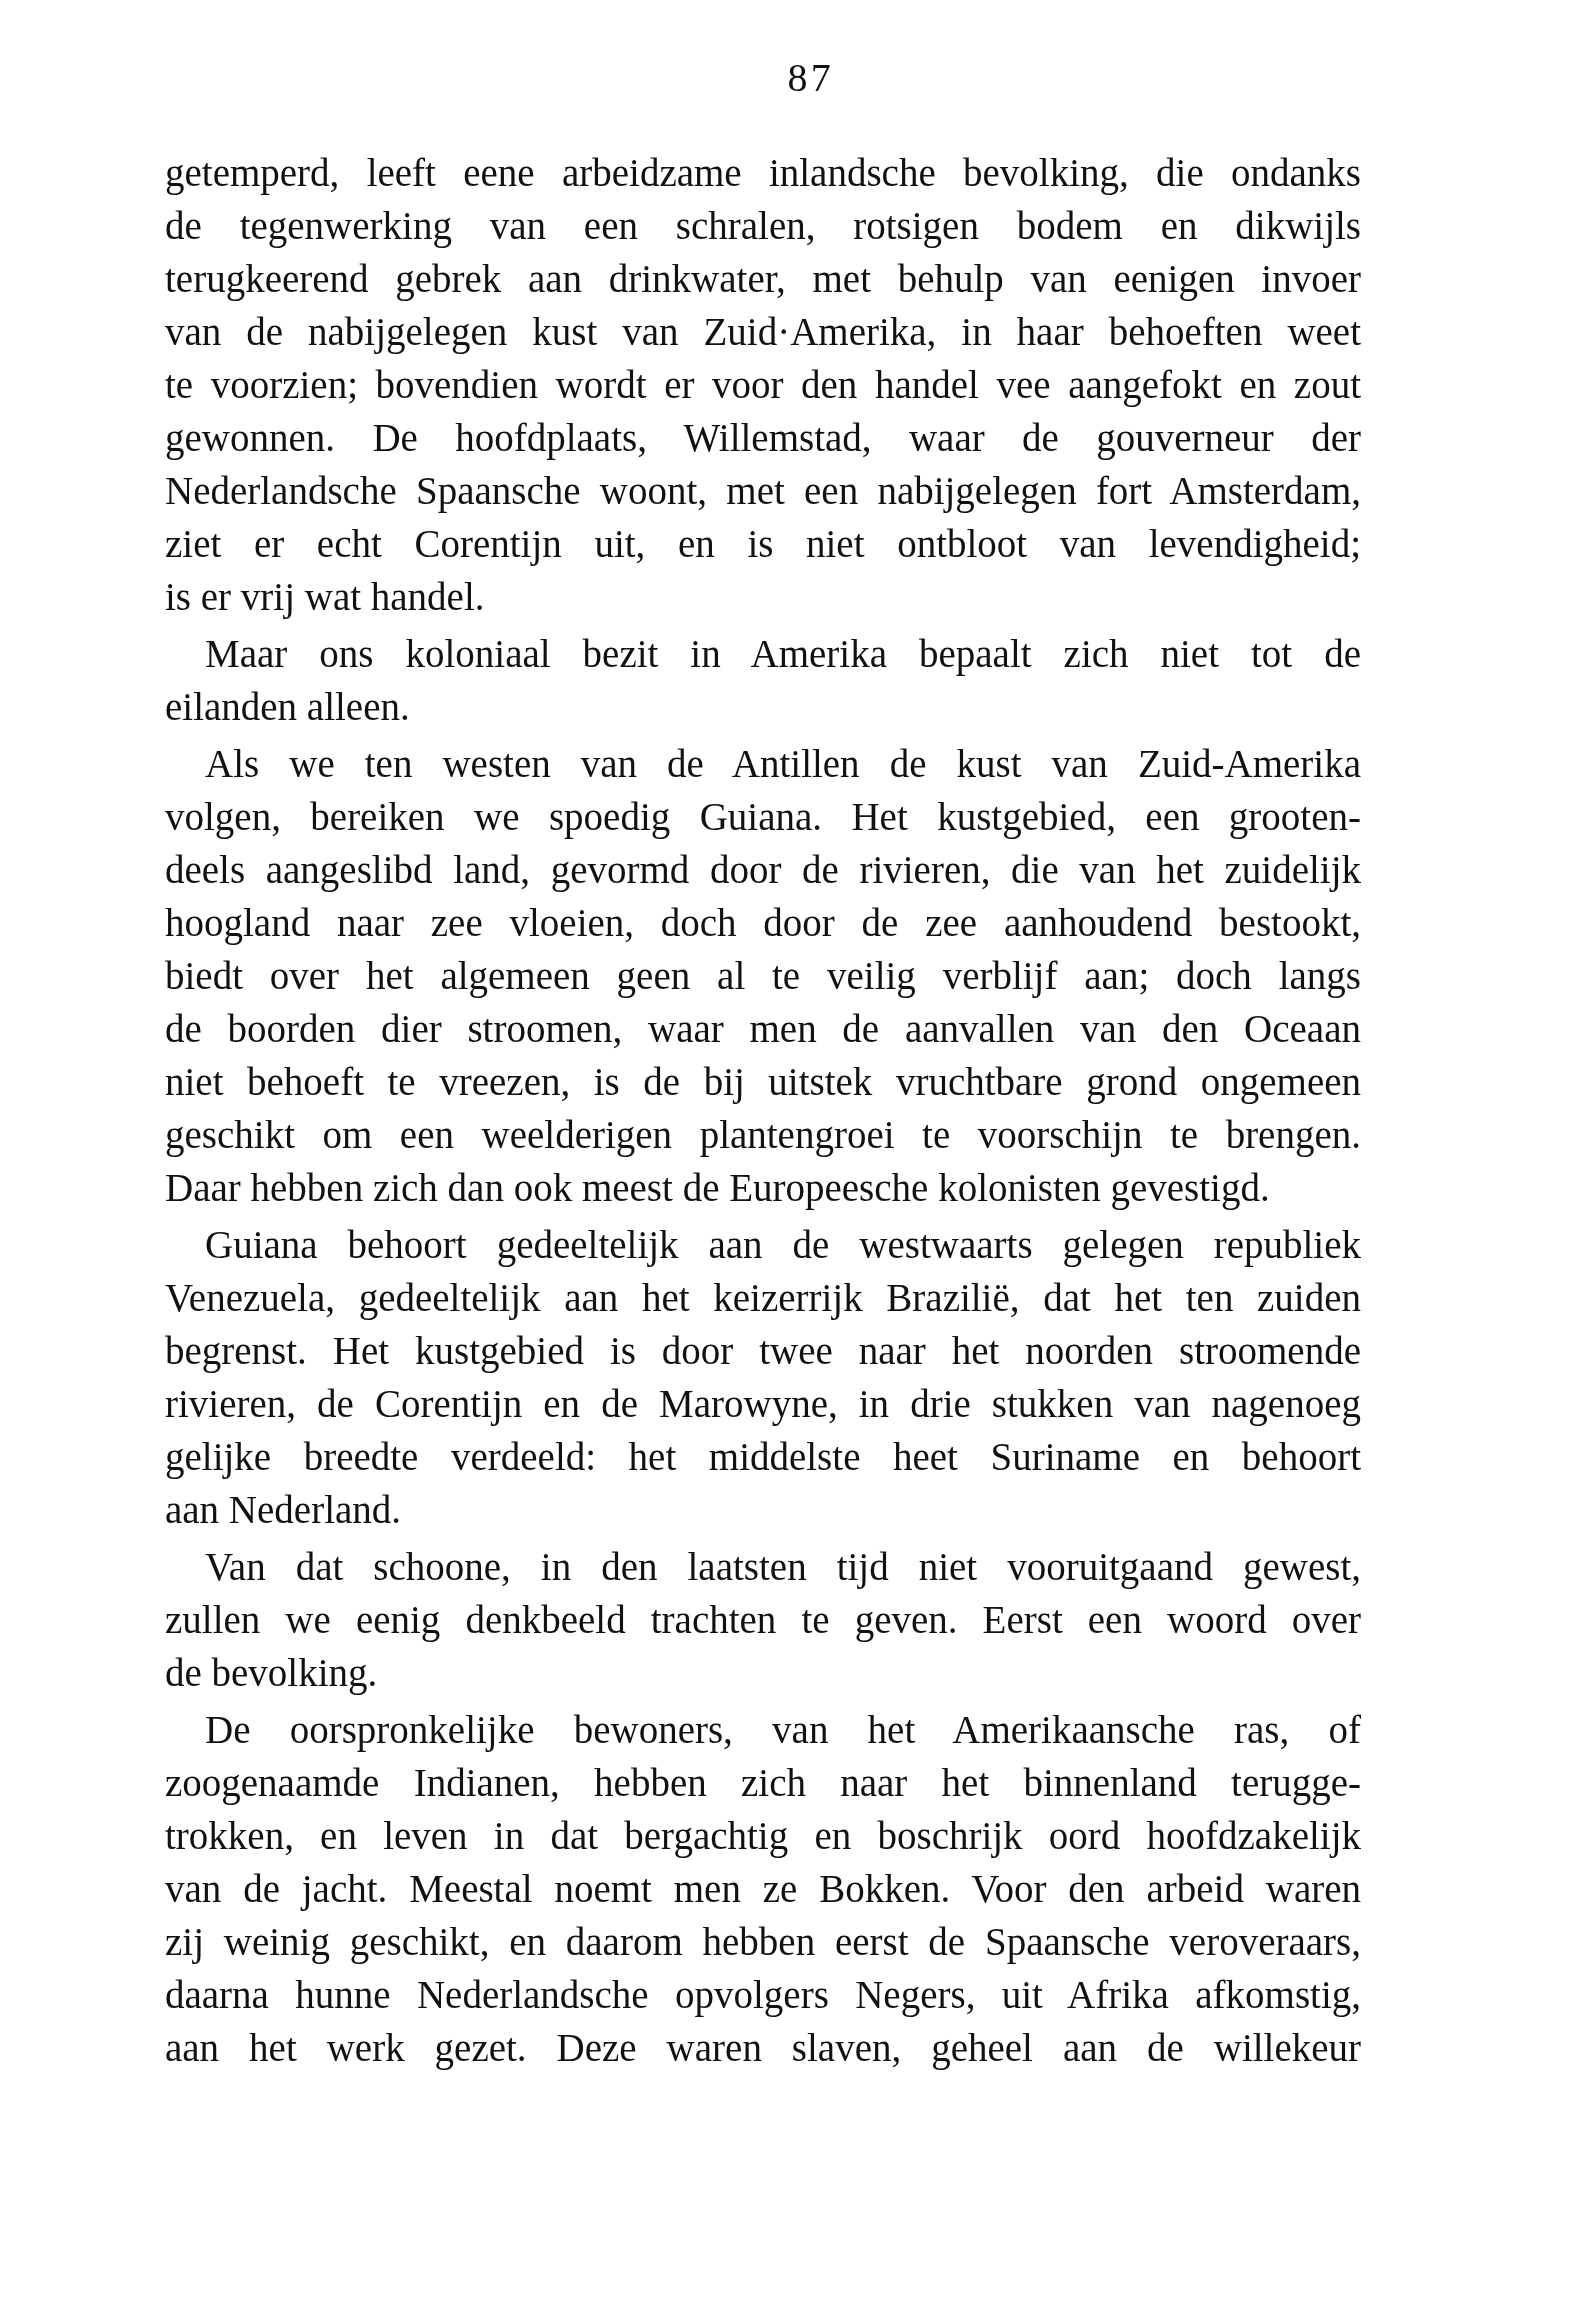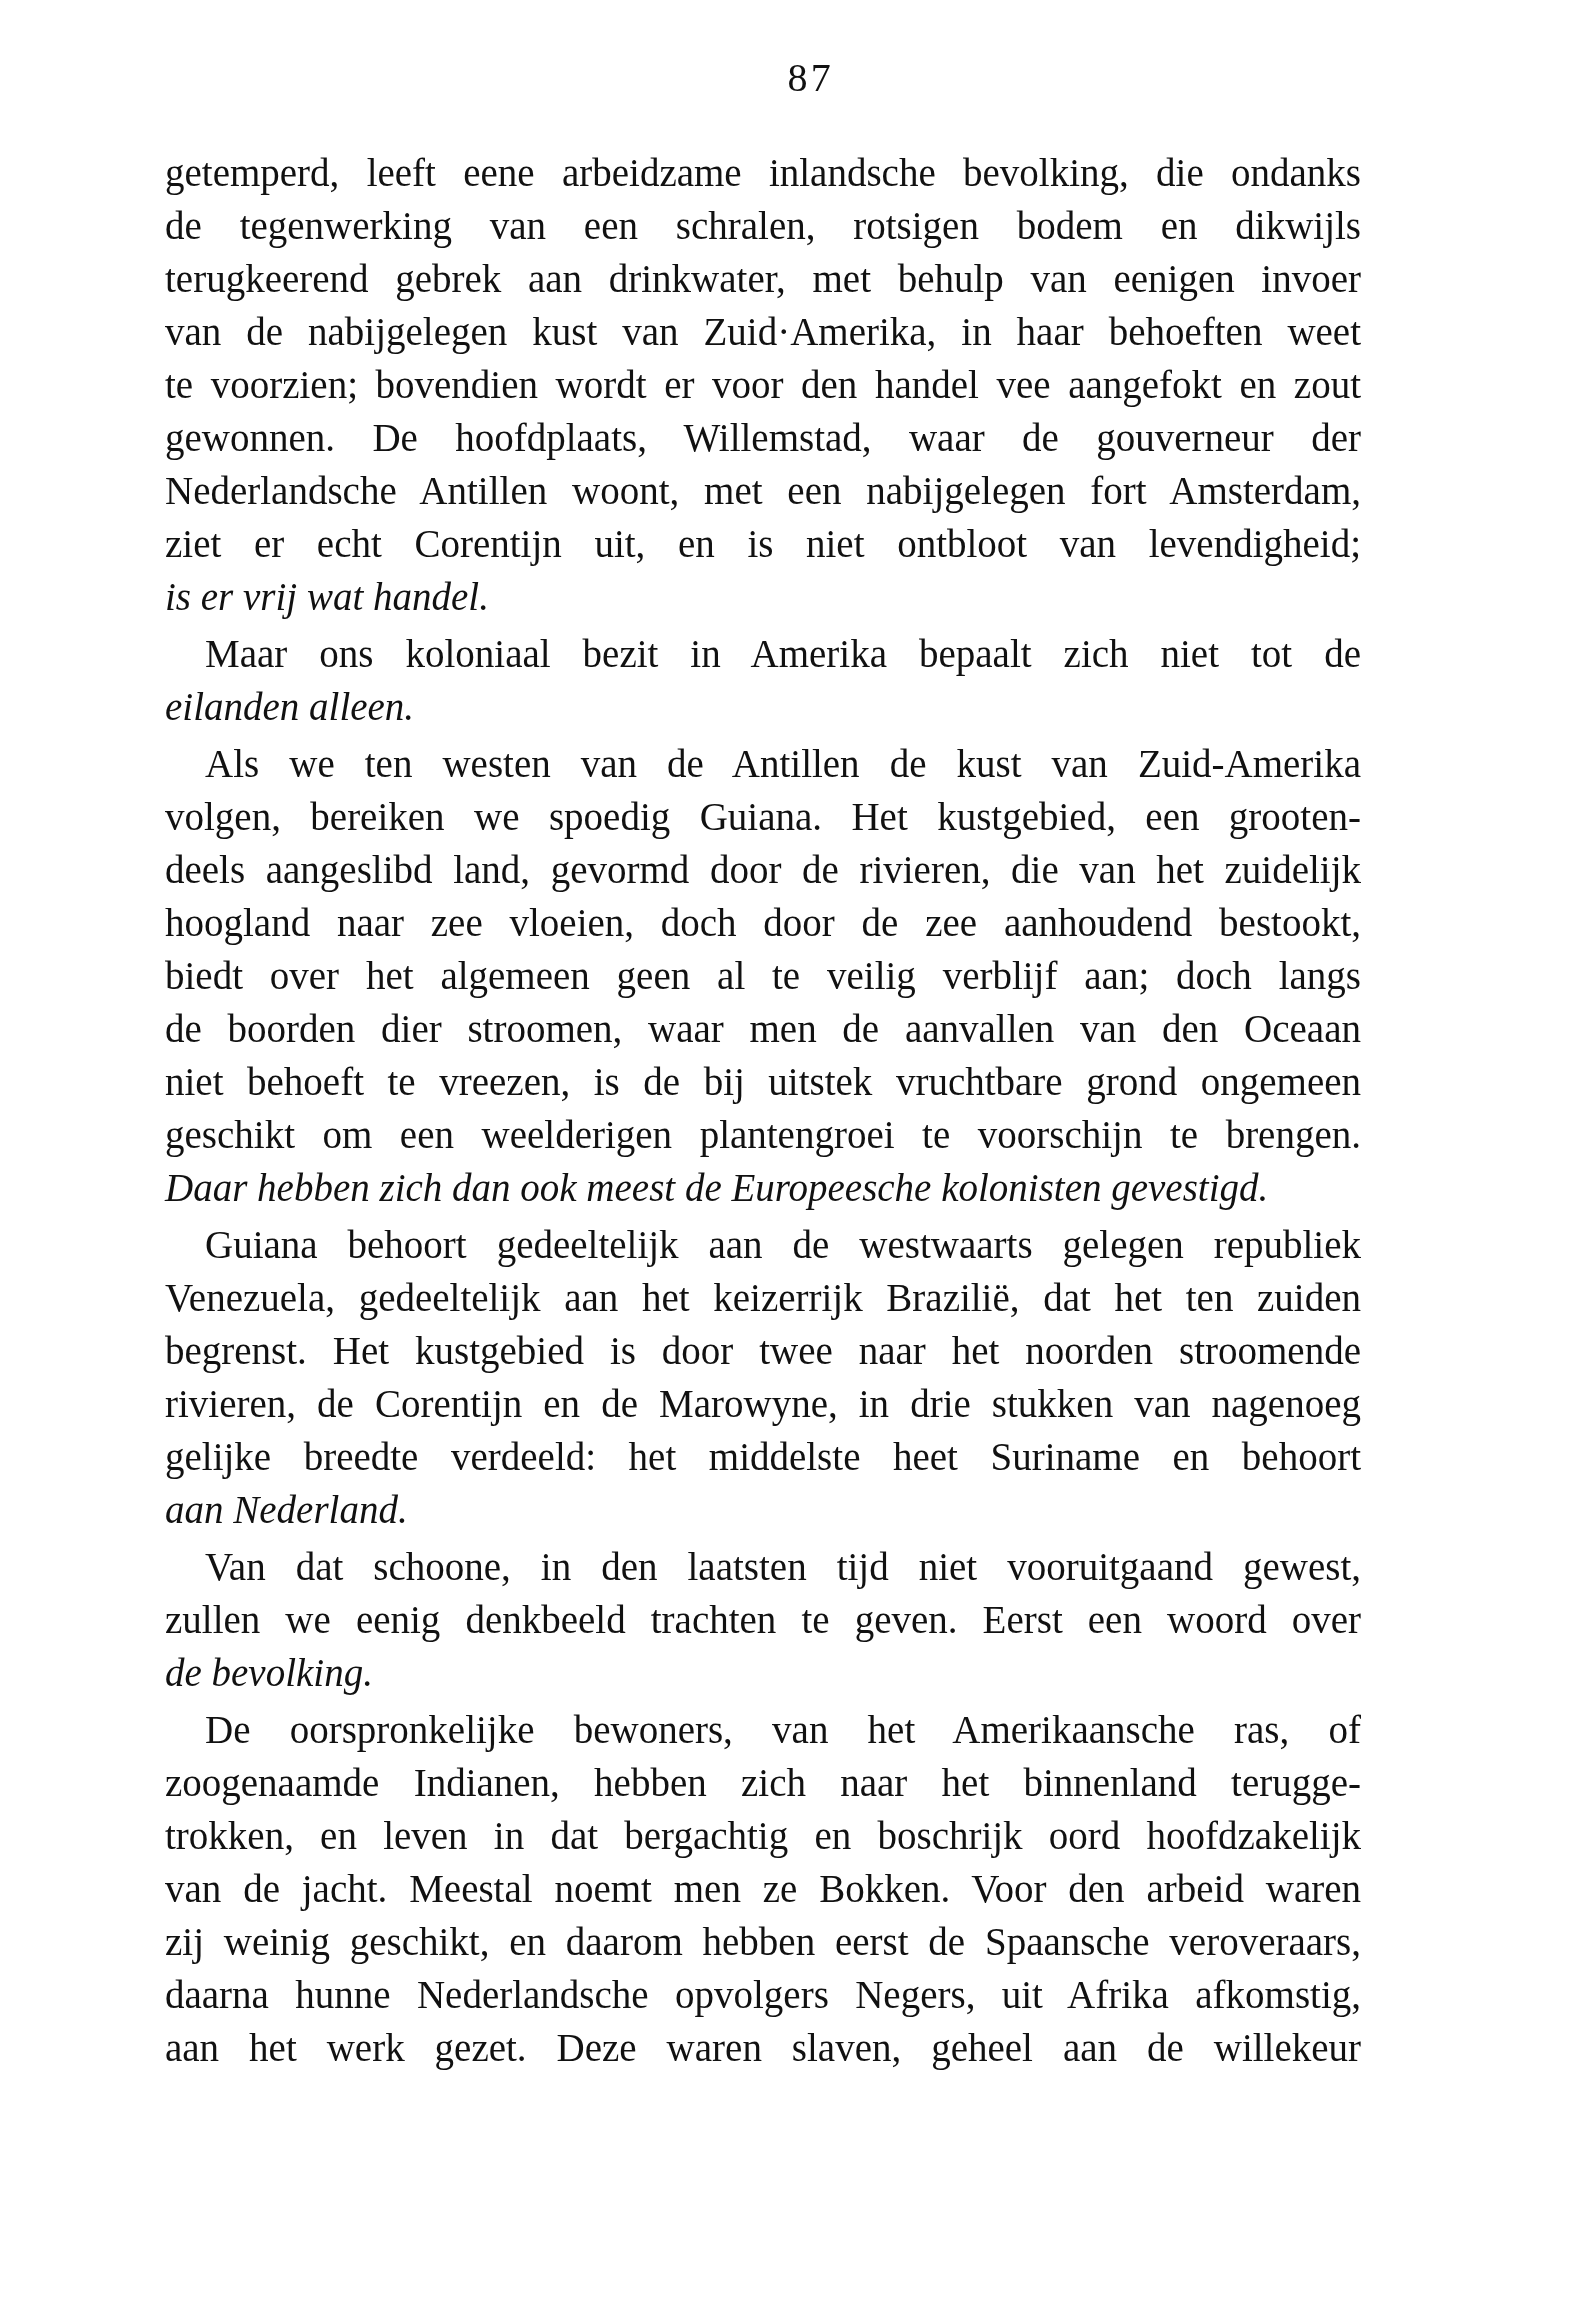--- a/index.html
+++ b/index.html
@@ -47,21 +47,20 @@
     .line {
       display: block;
       height: 53px;
       white-space: nowrap;
       text-align: justify;
       text-align-last: justify;
       overflow: visible;
     }
     .line.last {
       text-align-last: left;
-      font-style: italic;
     }
     .paragraph.indented .line.first {
       padding-left: 40px;
     }
     .paragraph + .paragraph {
       margin-top: 4px;
     }
   </style>
 </head>
 <body>
@@ -70,21 +69,21 @@
 
 <div class="text-block">
 
   <p class="paragraph">
     <span class="line first">getemperd, leeft eene arbeidzame inlandsche bevolking, die ondanks</span>
     <span class="line">de tegenwerking van een schralen, rotsigen bodem en dikwijls</span>
     <span class="line">terugkeerend gebrek aan drinkwater, met behulp van eenigen invoer</span>
     <span class="line">van de nabijgelegen kust van Zuid·Amerika, in haar behoeften weet</span>
     <span class="line">te voorzien; bovendien wordt er voor den handel vee aangefokt en zout</span>
     <span class="line">gewonnen. De hoofdplaats, Willemstad, waar de gouverneur der</span>
-    <span class="line">Nederlandsche Antillen woont, met een nabijgelegen fort Amsterdam,</span>
+    <span class="line">Nederlandsche Spaansche woont, met een nabijgelegen fort Amsterdam,</span>
     <span class="line">ziet er echt Corentijn uit, en is niet ontbloot van levendigheid;</span>
     <span class="line last">is er vrij wat handel.</span>
   </p>
 
   <p class="paragraph indented">
     <span class="line first">Maar ons koloniaal bezit in Amerika bepaalt zich niet tot de</span>
     <span class="line last">eilanden alleen.</span>
   </p>
 
   <p class="paragraph indented">

